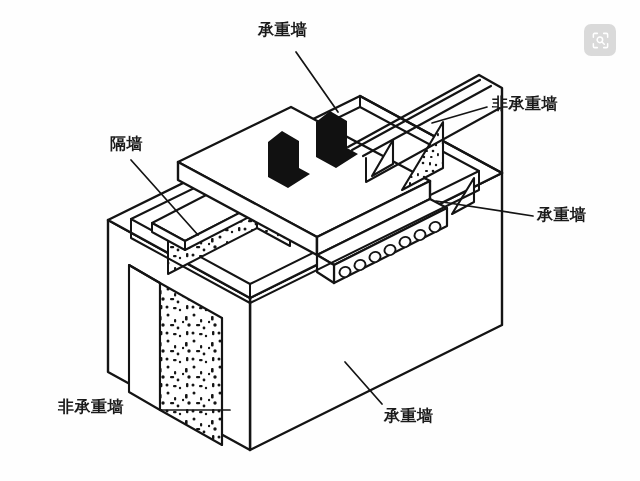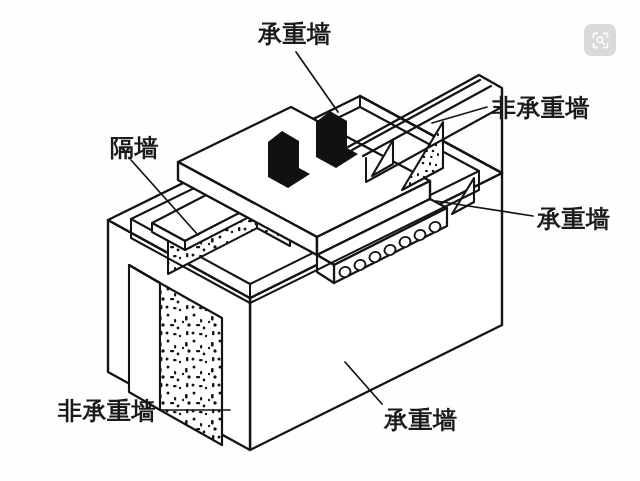--- a/index.html
+++ b/index.html
@@ -23,21 +23,21 @@
     left: 0;
     top: 0;
     width: 640px;
     height: 481px;
     display: block;
   }
   .label {
     position: absolute;
     font-family: "DejaVu Sans", "Liberation Sans", sans-serif;
     font-weight: 700;
-    font-size: 24px;
+    font-size: 16px;
     line-height: 1;
     color: #1a1a1a;
     letter-spacing: 0.5px;
     white-space: nowrap;
     user-select: none;
   }
   #label-top-bearing      { left: 258px; top: 22px; }
   #label-right-nonbearing { left: 492px; top: 96px; }
   #label-partition        { left: 110px; top: 136px; }
   #label-right-bearing    { left: 537px; top: 207px; }

